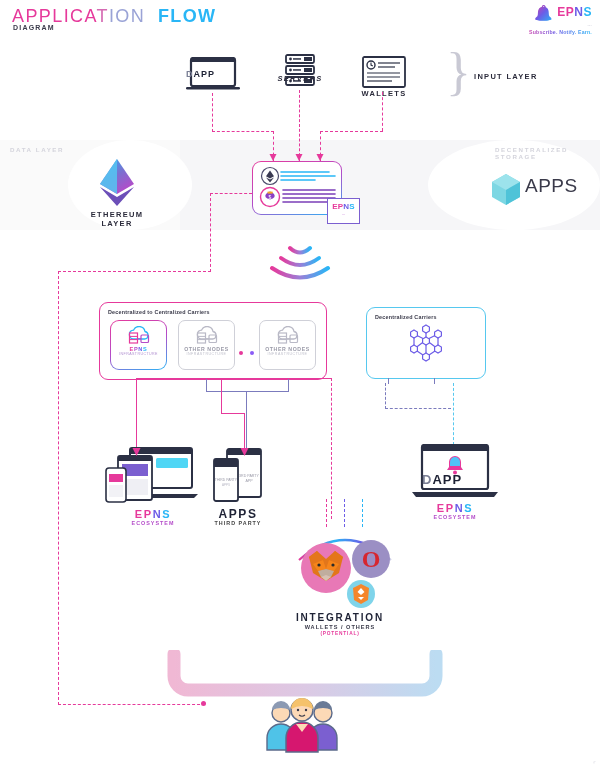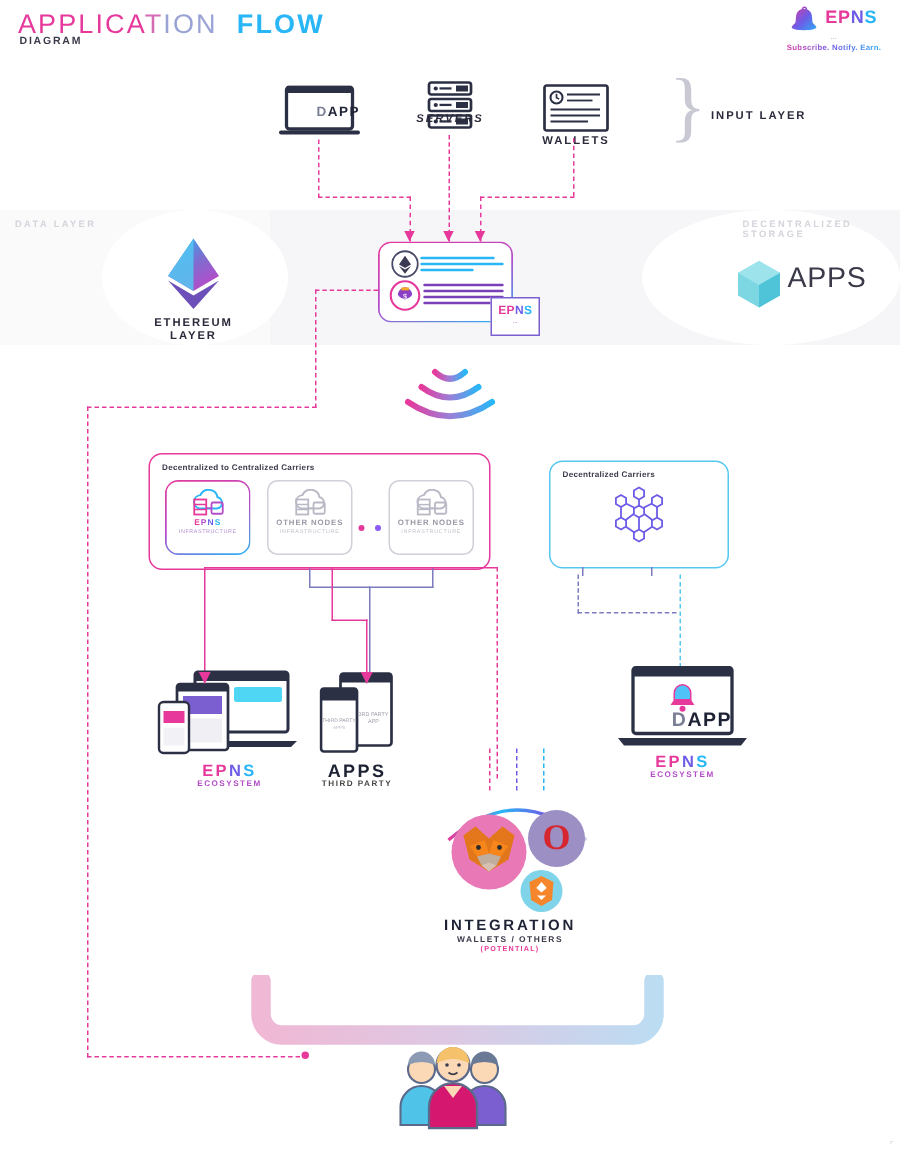--- a/index.html
+++ b/index.html
@@ -3,21 +3,21 @@
 <meta charset="utf-8">
 <style>
   html,body{margin:0;padding:0;background:#ffffff;}
   body{width:600px;height:770px;position:relative;overflow:hidden;
        font-family:"Liberation Sans",sans-serif;color:#2b2b3b;}
   .abs{position:absolute;}
   
   #title{left:12px;top:6px;font-size:18px;letter-spacing:1.4px;font-weight:400;}
   #title .c1{color:#e6399b;} #title .c2{color:#d56bb3;} #title .c3{color:#9aa3d6;} #title .c5{color:#29b6f6;font-weight:bold;}
   #subtitle{left:13px;top:24px;font-size:7px;font-weight:bold;letter-spacing:1.2px;color:#3a3a4a;}
-  #logo{right:8px;top:4px;width:72px;text-align:center;}
+  #logo{right:8px;top:4px;width:72px;text-align:right;}
   #logo .bell{font-size:15px;line-height:14px;
      background:linear-gradient(135deg,#e6399b,#6c5ce7,#29b6f6);
      -webkit-background-clip:text;background-clip:text;color:transparent;}
   #logo .wordmark{font-size:12px;font-weight:bold;letter-spacing:.5px;display:inline-block;vertical-align:2px;}
   #logo .wordmark .e{color:#e6399b;}
   #logo .wordmark .n{color:#6c5ce7;} #logo .wordmark .s{color:#29b6f6;}
   #logo .tiny{font-size:4px;color:#8e8ea8;letter-spacing:.4px;}
   #logo .tag{font-size:5.2px;font-weight:bold;margin-top:2px;
      background:linear-gradient(90deg,#e6399b,#6c5ce7,#29b6f6);
      -webkit-background-clip:text;background-clip:text;color:transparent;letter-spacing:.2px;}
@@ -25,21 +25,21 @@
   #band{left:0;top:140px;width:600px;height:90px;background:#f6f6f8;}
   #band-l{left:0;top:140px;width:180px;height:90px;background:#fafafa;}
   .band-label{font-size:6.2px;font-weight:bold;letter-spacing:1.6px;color:#d4d4dc;}
   .halo{border-radius:50%;background:#ffffff;}
   
   .cap{font-size:7.5px;font-weight:bold;letter-spacing:1.3px;color:#2b2b3b;text-align:center;}
   .cap-sm{font-size:5.4px;font-weight:bold;letter-spacing:1px;color:#444;text-align:center;}
   .epnsword{font-size:11px;font-weight:bold;letter-spacing:1.6px;text-align:center;}
   .epnsword .e{color:#e6399b;}
   .epnsword .n{color:#6c5ce7;}.epnsword .s{color:#29b6f6;}
-  .dapp{font-size:13px;font-weight:bold;letter-spacing:1px;text-align:right;color:#1e2235;}
+  .dapp{font-size:13px;font-weight:bold;letter-spacing:1px;text-align:left;color:#1e2235;}
   .dapp .d{color:#7a7f95;}
   
   .gradbox{border-radius:9px;background:
       linear-gradient(#fff,#fff) padding-box,
       linear-gradient(160deg,#e6399b,#b44cc9,#29b6f6) border-box;
       border:1.3px solid transparent;}
   .pinkbox{border:1.2px solid #e6399b;border-radius:9px;background:#fff;}
   .cyanbox{border:1.2px solid #56c8ef;border-radius:9px;background:#fff;}
   .graybox{border:1px solid #cfd0d8;border-radius:7px;background:#fff;}
   .boxtitle{font-size:5.4px;font-weight:bold;color:#3a3a4a;letter-spacing:.2px;}
@@ -141,21 +141,21 @@
 <div class="abs dot-h" style="left:320px;top:131px;width:63px;"></div>
 <div class="abs dot-v" style="left:320px;top:131px;height:30px;"></div>
 <svg class="abs" style="left:268px;top:152px;" width="60" height="12">
   <g fill="#e6399b">
       <path d="M5 9 L1.5 2 L8.5 2 Z"></path>
       <path d="M31 9 L27.5 2 L34.5 2 Z"></path>
       <path d="M52 9 L48.5 2 L55.5 2 Z"></path>
     </g>
 </svg>
 
-<div class="abs" style="left:108px;top:158px;">
+<div class="abs" style="left:96px;top:158px;">
   <svg width="42" height="50" viewBox="0 0 42 50">
     <defs>
         <linearGradient id="ethg" x1="0" y1="0" x2="0.6" y2="1">
       <stop offset="0%" stop-color="#29b6f6"></stop>
           <stop offset="55%" stop-color="#7b6fd0"></stop>
           <stop offset="100%" stop-color="#b44cc9"></stop>
         </linearGradient>
     </defs>
     <path d="M21 1 L38 26 L21 36 L4 26 Z" fill="url(#ethg)"></path>
     <path d="M4 29 L21 39 L38 29 L21 48 Z" fill="#6c4fb8"></path>

